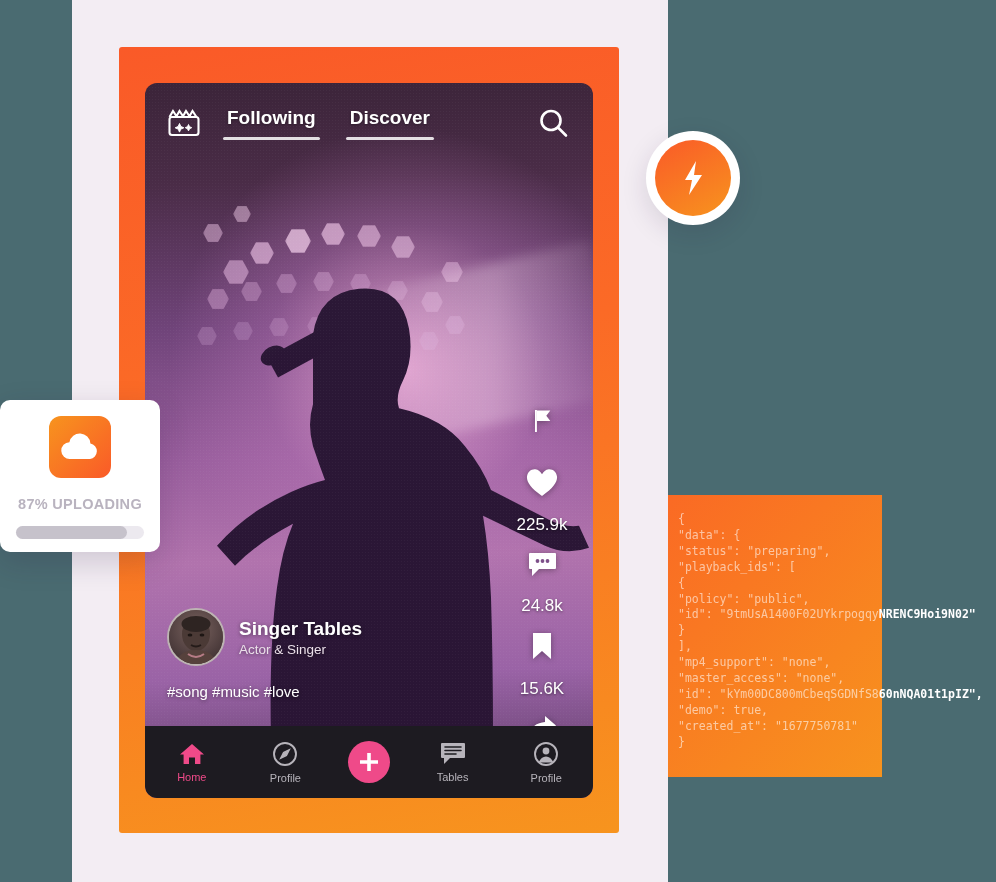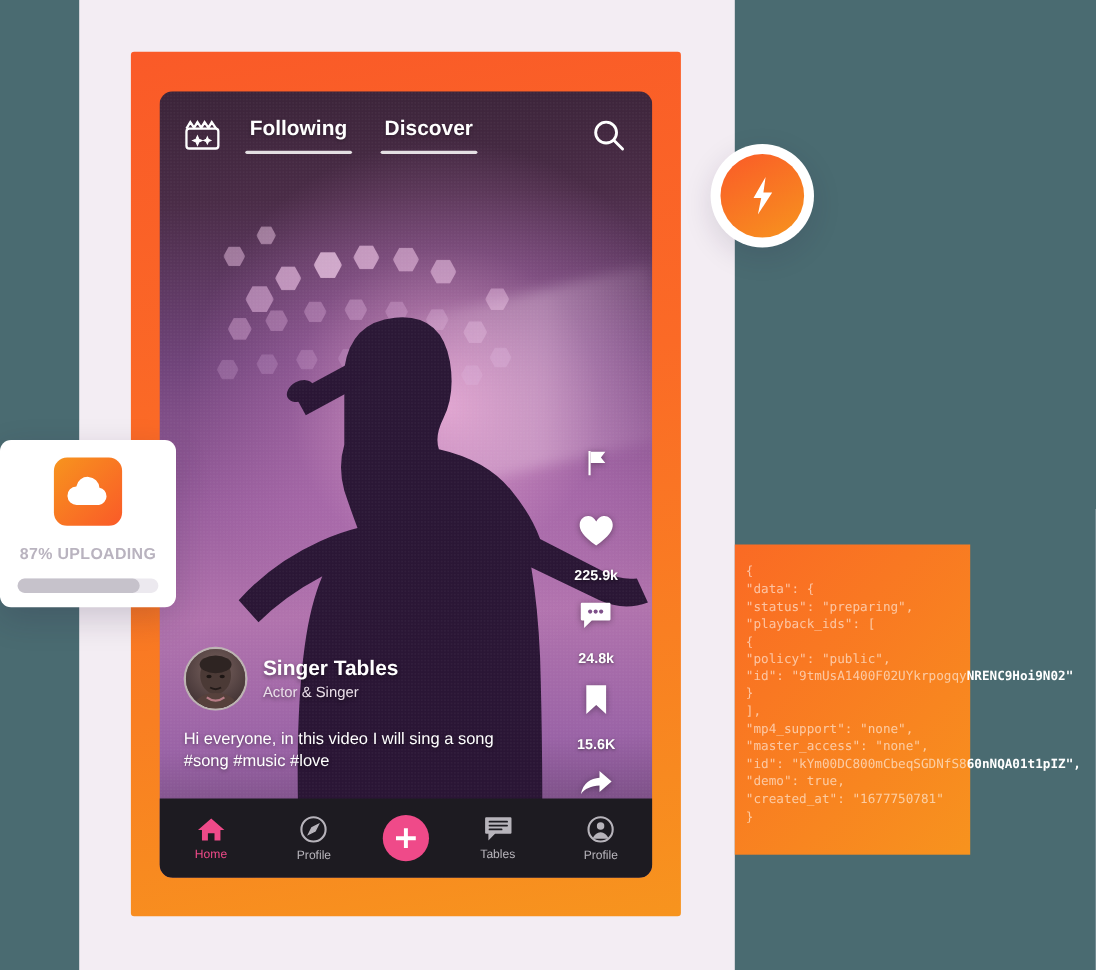--- a/index.html
+++ b/index.html
@@ -80,21 +80,21 @@
   .search-icon { margin-left:auto; width:36px; height:36px; cursor:pointer; }
 
   
   .action-rail {
     position:absolute; right:22px; top:325px; width:58px; z-index:6;
     display:flex; flex-direction:column; align-items:center;
   }
   .action-item { display:flex; flex-direction:column; align-items:center; margin-bottom:16px; cursor:pointer; }
   .action-item svg { filter:drop-shadow(0 1px 3px rgba(0,0,0,.35)); }
   .action-count {
-    color:#fff; font-size:13px; font-weight:bold; margin-top:18px;
+    color:#fff; font-size:17px; font-weight:normal; margin-top:18px;
     text-shadow:0 1px 3px rgba(0,0,0,.5);
   }
 
   
   .profile-block {
     position:absolute; left:22px; bottom:96px; width:350px; z-index:6;
   }
   .profile-row { display:flex; align-items:center; gap:14px; }
   .avatar {
     width:58px; height:58px; border-radius:50%; overflow:hidden;
@@ -323,21 +323,20 @@
             <ellipse cx="27" cy="50" rx="18" ry="10" fill="#56413c"></ellipse>
             <path d="M19 44 q8 6 16 0" stroke="#b77c86" stroke-width="2" fill="none"></path>
           </svg>
         </div>
         <div>
           <div class="pname">Singer Tables</div>
           <div class="prole">Actor &amp; Singer</div>
         </div>
       </div>
       <div class="caption">
-        <div>Hi everyone, in this video I will sing a song</div>
         <div>#song  #music #love</div>
       </div>
     </div>
 
     <div class="bottom-nav">
       <div class="bnav-item active">
         <svg width="26" height="24" viewBox="0 0 26 24">
           <path d="M13 2 L25 12.5 h-3.6 V22 H16 v-6.5 h-6 V22 H4.6 V12.5 H1 z" fill="#ef4a89"></path>
         </svg>
         <span class="bnav-label">Home</span>

